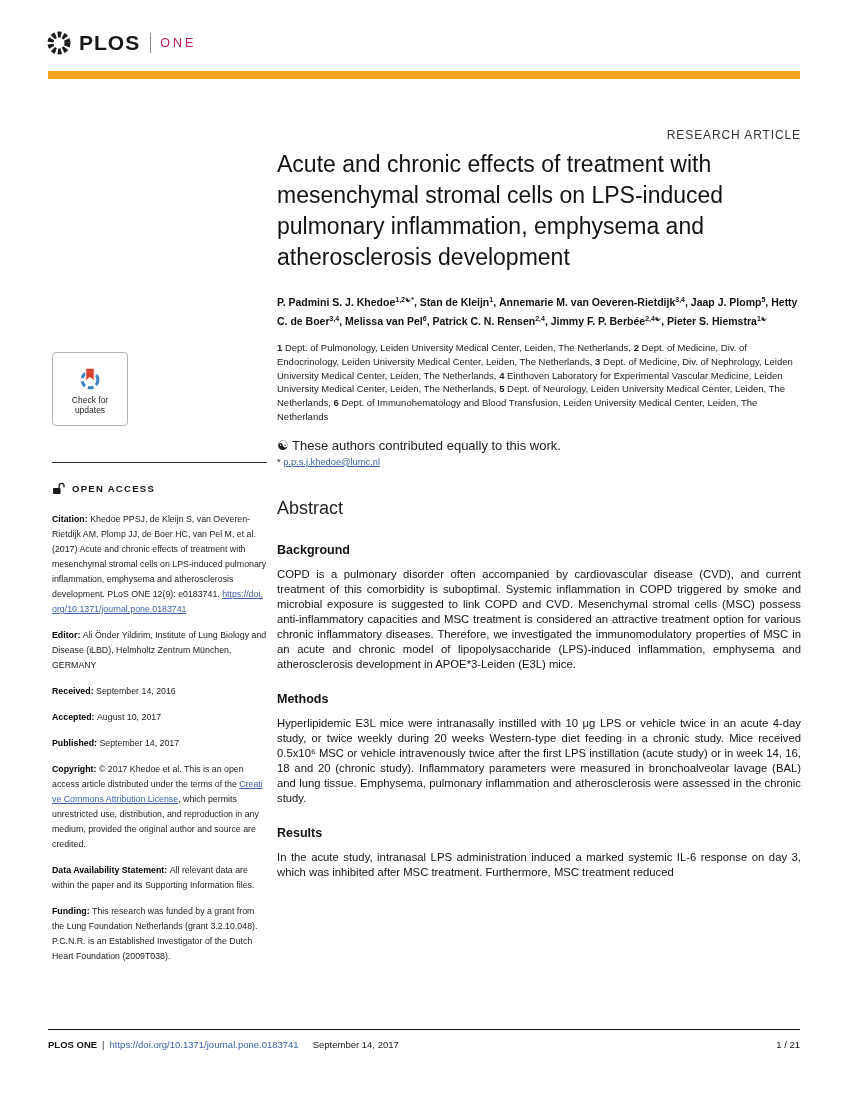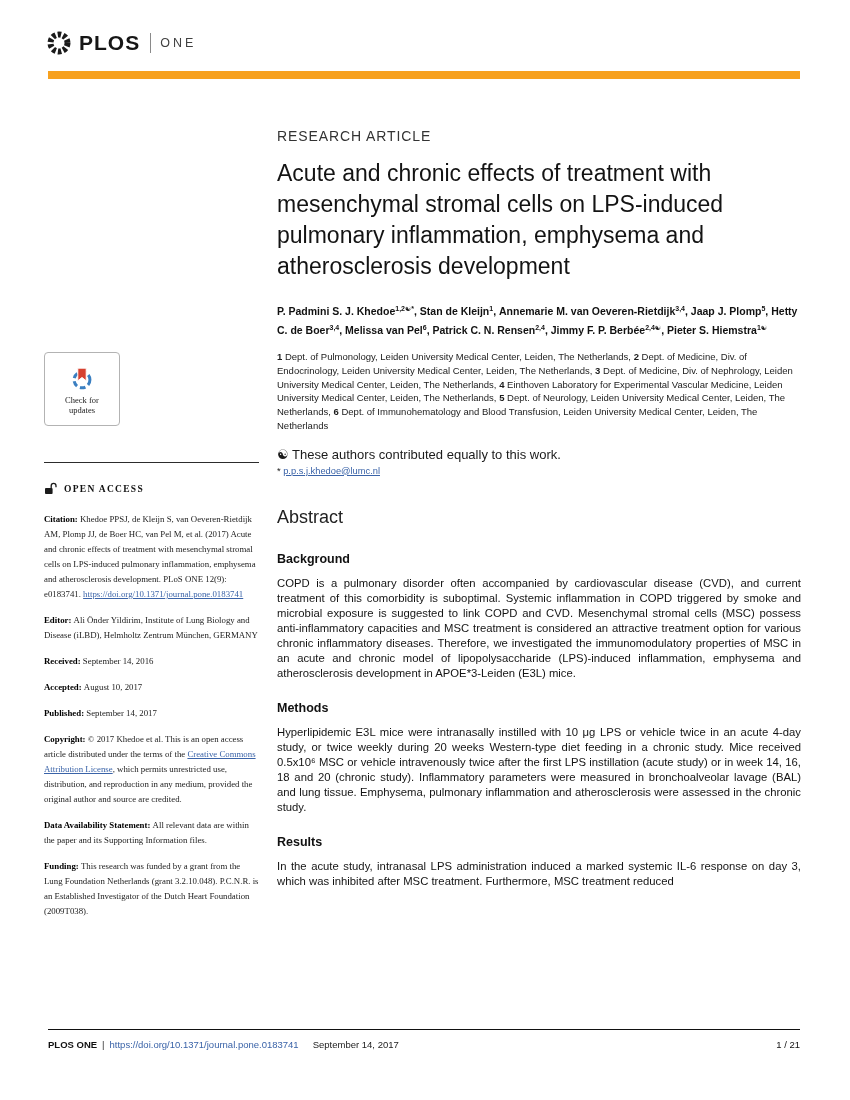--- a/index.html
+++ b/index.html
@@ -5,40 +5,40 @@
   html,body{margin:0;padding:0;background:#f2f2f2;}
   .page{
     position:relative;width:850px;height:1100px;background:#ffffff;
     font-family:"Liberation Sans","DejaVu Sans",sans-serif;color:#141414;
     outline:1px solid #ddd;overflow:hidden;margin:0 auto;
   }
   
   .masthead{position:absolute;left:46px;top:30px;display:flex;align-items:center;}
   .logo-plos{font-size:21px;font-weight:700;letter-spacing:1px;color:#161616;margin-left:7px;}
   .logo-divider{width:1px;height:20px;background:#8a8a8a;margin:0 9px 0 10px;}
-  .logo-one{font-size:12.5px;font-weight:400;letter-spacing:3px;color:#404040;}
+  .logo-one{font-size:12.5px;font-weight:400;letter-spacing:3px;color:#be185d;}
   .brand-bar{position:absolute;left:48px;top:71px;width:752px;height:8px;background:var(--accent,#F7A11F);}
 
   
-  .sidebar{position:absolute;left:44px;top:352px;width:215px;font-family:Liberation Serif, serif;}
+  .sidebar{position:absolute;left:52px;top:352px;width:215px;}
   .crossmark{
     width:74px;height:72px;border:1px solid #b3b3b3;border-radius:4px;background:#fff;
     display:flex;flex-direction:column;align-items:center;justify-content:center;gap:3px;
     margin-bottom:36px;cursor:pointer;
   }
   .crossmark-label{font-size:8.5px;line-height:10px;text-align:center;color:#222;width:52px;}
   .sidebar-rule{border:0;border-top:1px solid #2c2c2c;margin:0 0 19px;}
   .open-access{display:flex;align-items:center;gap:7px;font-weight:700;font-size:9.5px;letter-spacing:1.3px;color:#111;margin-bottom:17px;}
   .meta{font-size:8.8px;line-height:15px;color:#222;margin:0 0 11px;}
   .meta b{color:#000;}
   .meta a{color:var(--link,#3A63A8);text-decoration:underline;word-break:break-all;cursor:pointer;}
 
   
   .main{position:absolute;left:277px;top:128px;width:524px;}
-  .kicker{font-size:14px;letter-spacing:.9px;color:#333;margin:0 0 14px;}
+  .kicker{font-size:12px;letter-spacing:.9px;color:#333;margin:0 0 7px;text-align:right;}
   .title{font-size:23px;font-weight:400;line-height:31px;color:#131313;margin:0 0 18px;}
   .authors{font-size:10.5px;font-weight:700;line-height:15.5px;color:#111;margin:0 0 12px;}
   .authors sup{font-size:7px;}
   .affiliations{font-size:9.5px;line-height:13.8px;color:#1b1b1b;margin:0 0 16px;}
   .note{font-size:13px;line-height:12px;margin:0 0 4px;color:#1b1b1b;}
   .email-line{font-size:9.3px;line-height:12px;margin:0 0 30px;color:#1b1b1b;}
   .email-line a{color:var(--link,#3A63A8);text-decoration:underline;cursor:pointer;}
   .abstract-heading{font-size:18px;font-weight:400;color:#222;margin:0 0 24px;}
   .sec{font-size:12.5px;font-weight:700;color:#111;margin:0 0 10px;}
   .para{font-size:11.3px;line-height:15px;text-align:justify;color:#141414;margin:0 0 20px;}

